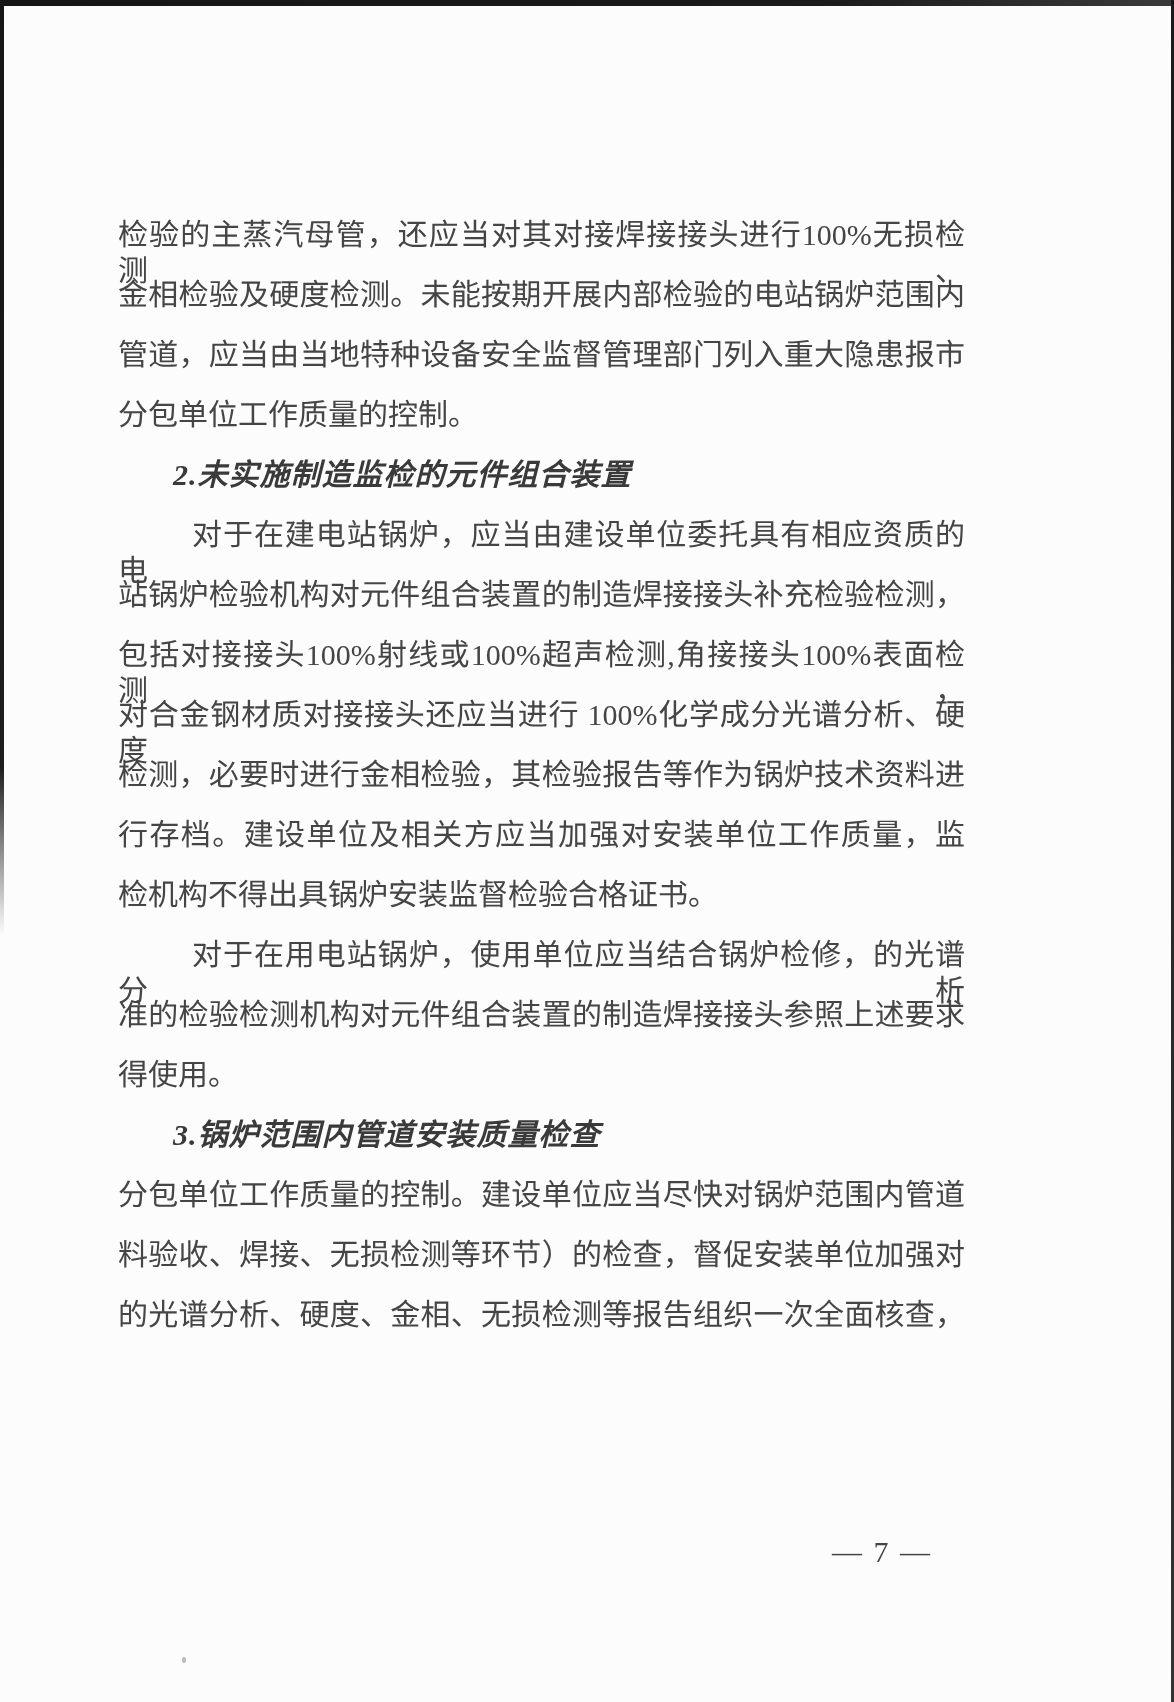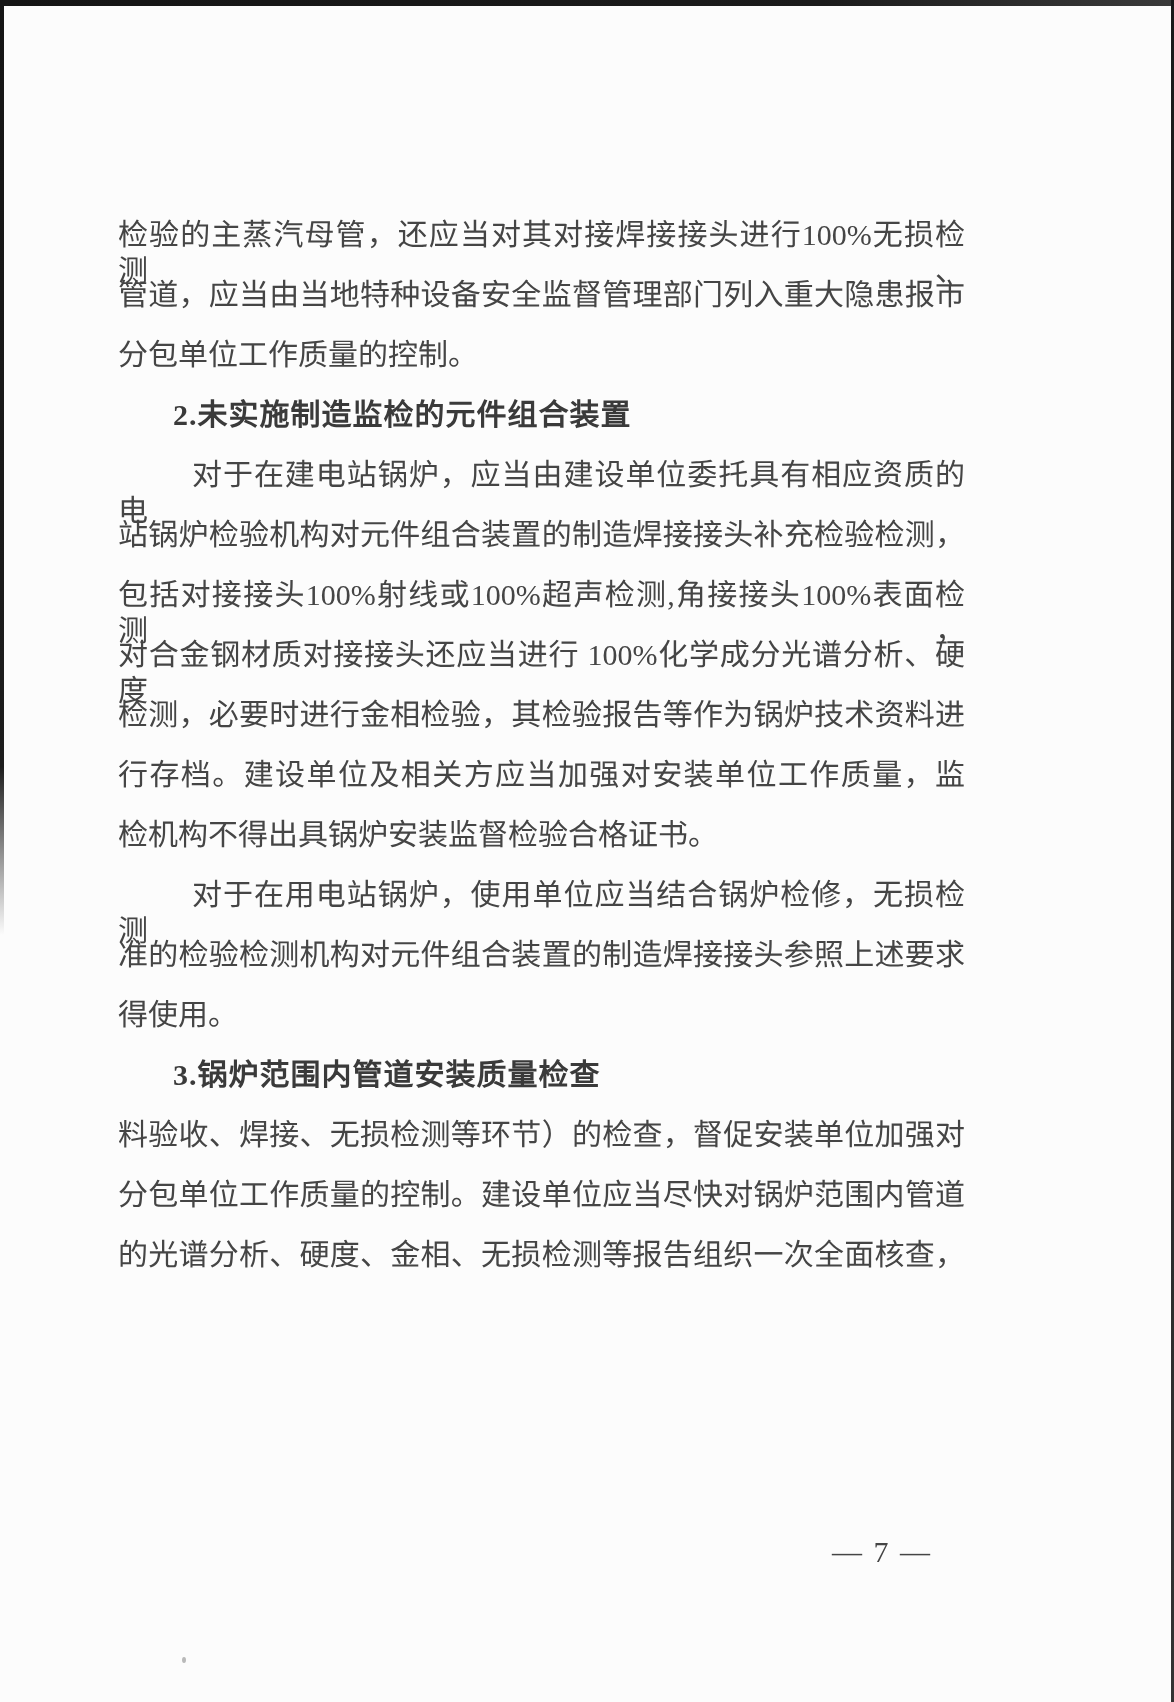--- a/index.html
+++ b/index.html
@@ -53,20 +53,21 @@
     white-space: normal;
     text-align: justify;
     text-align-last: justify;
   }
   .line.indent-first { text-indent: 74px; }
   .line.heading {
     font-weight: 600;
     color: var(--heading-ink, #3a3a3a);
     text-indent: 55px;
     letter-spacing: 1px;
+    font-style: italic;
   }
   .footer {
     position: absolute;
     left: 113px;
     top: 1522px;
     width: 847px;
     height: 60px;
     line-height: 60px;
     font-size: 30px;
     color: var(--ink, #454545);
@@ -88,35 +89,36 @@
 </head>
 <body>
 
 <div class="page" style="--paper: #fcfcfc; --ink: #454545; --heading-ink: #3a3a3a; --scan-border: #151515;">
   <div class="border-top"></div>
   <div class="border-left"></div>
   <div class="border-right"></div>
 
   <div class="content" id="doc-body">
       <div class="line justify">检验的主蒸汽母管，还应当对其对接焊接接头进行100%无损检测、</div>
+      <div class="line justify">金相检验及硬度检测。未能按期开展内部检验的电站锅炉范围内</div>
       <div class="line justify">管道，应当由当地特种设备安全监督管理部门列入重大隐患报市</div>
       <div class="line">分包单位工作质量的控制。</div>
       <div class="line heading">2.未实施制造监检的元件组合装置</div>
       <div class="line justify indent-first">对于在建电站锅炉，应当由建设单位委托具有相应资质的电</div>
       <div class="line justify">站锅炉检验机构对元件组合装置的制造焊接接头补充检验检测，</div>
       <div class="line justify">包括对接接头100%射线或100%超声检测,角接接头100%表面检测，</div>
       <div class="line justify">对合金钢材质对接接头还应当进行 100%化学成分光谱分析、硬度</div>
       <div class="line justify">检测，必要时进行金相检验，其检验报告等作为锅炉技术资料进</div>
       <div class="line justify">行存档。建设单位及相关方应当加强对安装单位工作质量，监</div>
       <div class="line">检机构不得出具锅炉安装监督检验合格证书。</div>
-      <div class="line justify indent-first">对于在用电站锅炉，使用单位应当结合锅炉检修，无损检测</div>
+      <div class="line justify indent-first">对于在用电站锅炉，使用单位应当结合锅炉检修，的光谱分析</div>
       <div class="line justify">准的检验检测机构对元件组合装置的制造焊接接头参照上述要求</div>
       <div class="line">得使用。</div>
       <div class="line heading">3.锅炉范围内管道安装质量检查</div>
+      <div class="line justify">分包单位工作质量的控制。建设单位应当尽快对锅炉范围内管道</div>
       <div class="line justify">料验收、焊接、无损检测等环节）的检查，督促安装单位加强对</div>
-      <div class="line justify">分包单位工作质量的控制。建设单位应当尽快对锅炉范围内管道</div>
       <div class="line justify">的光谱分析、硬度、金相、无损检测等报告组织一次全面核查，</div>
     </div>
 
   <div class="footer">— 7 —</div>
 
   <div class="speck"></div>
 </div>
 
 </body></html>

